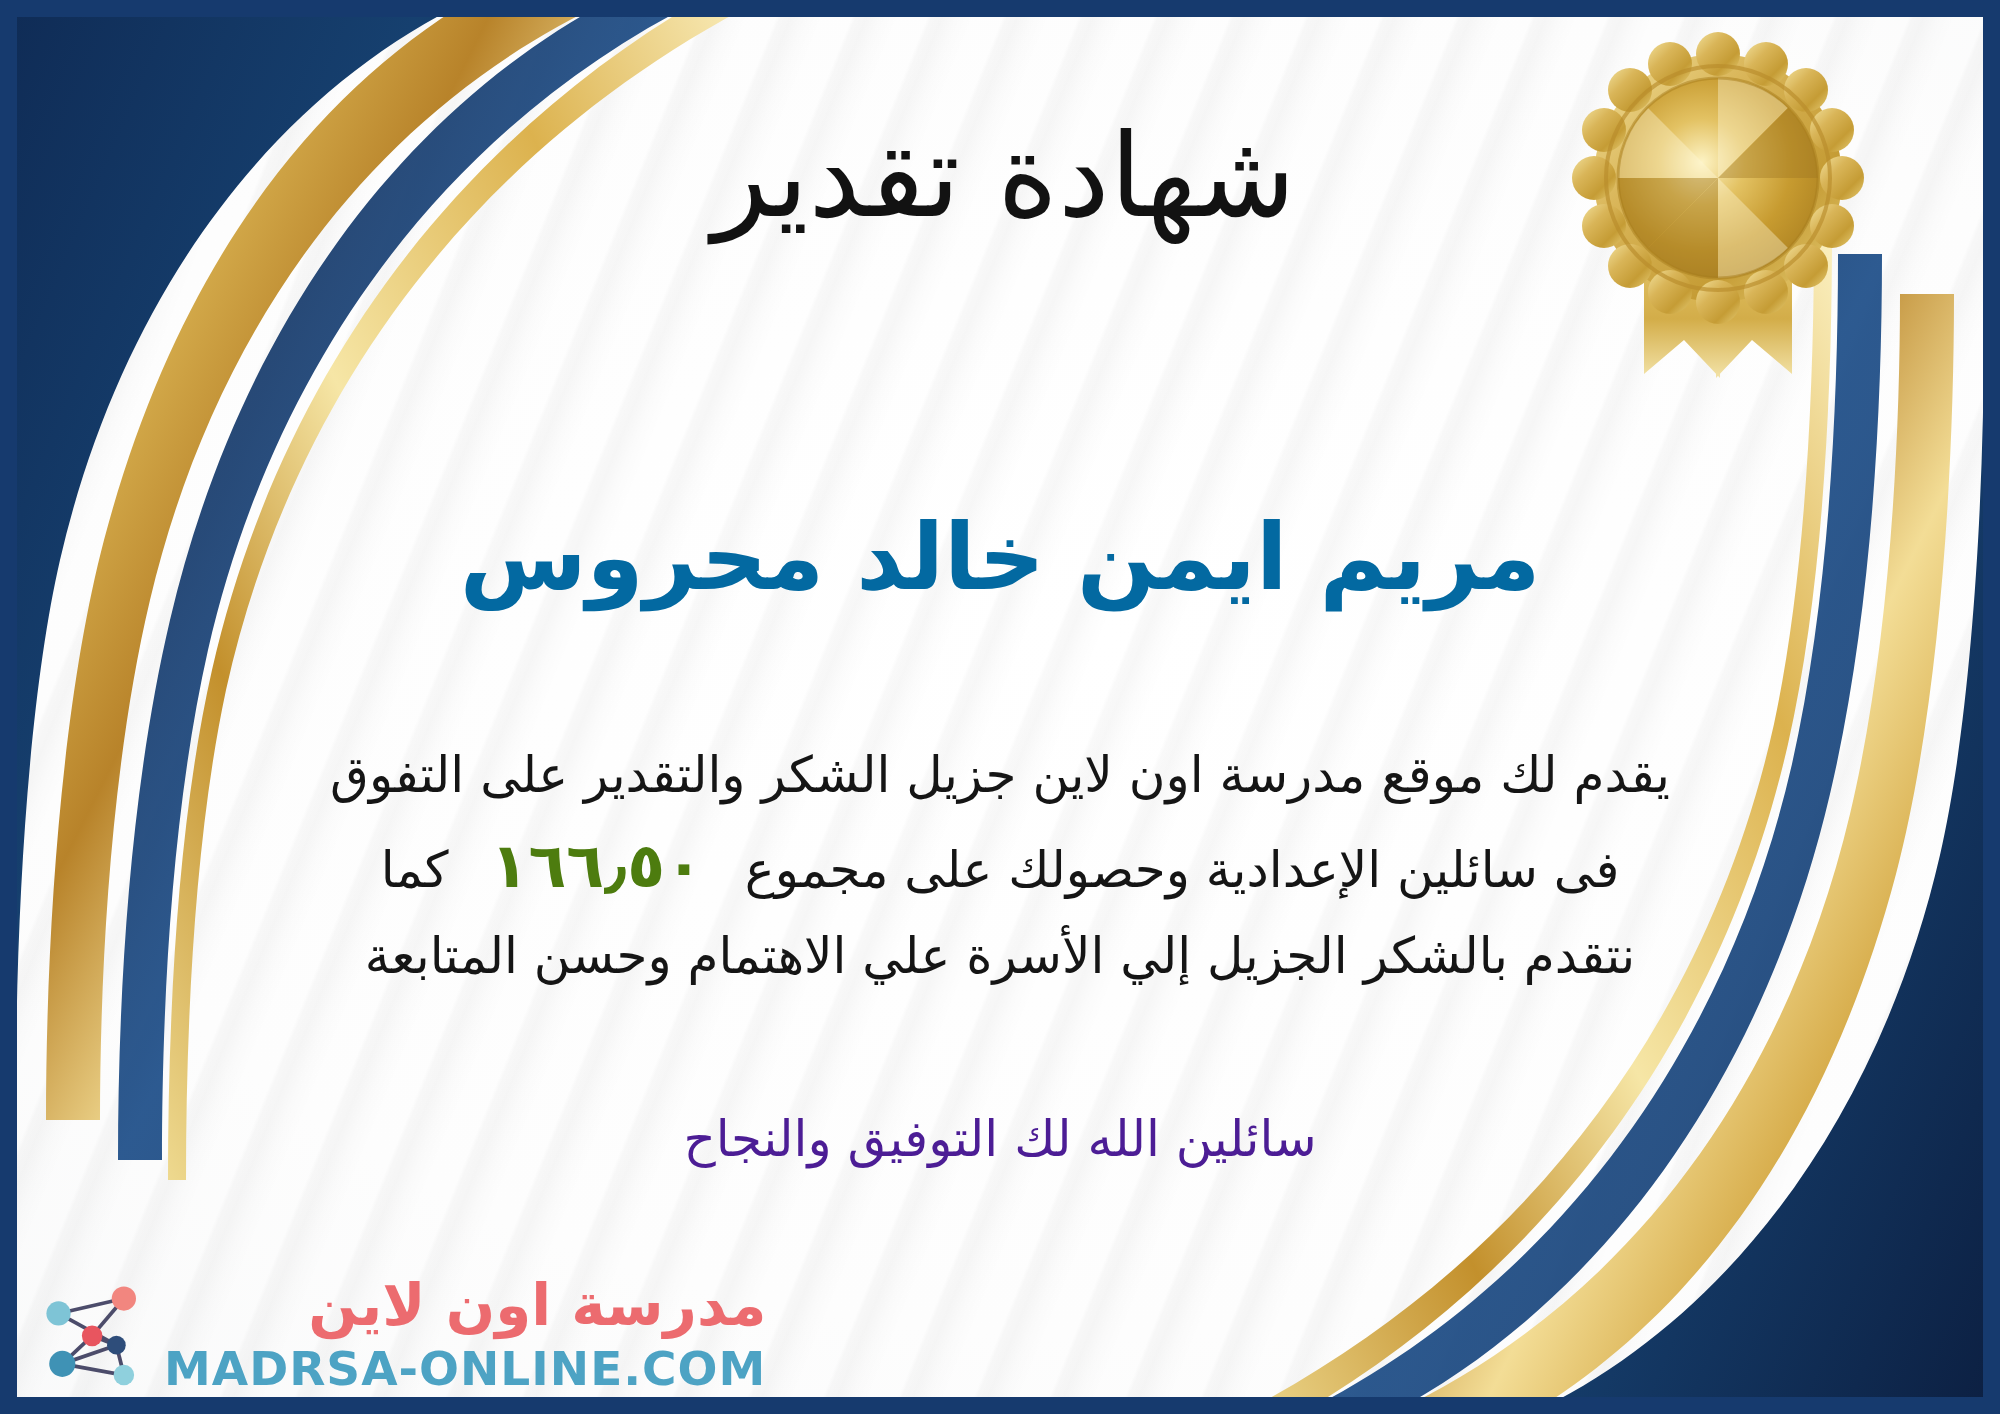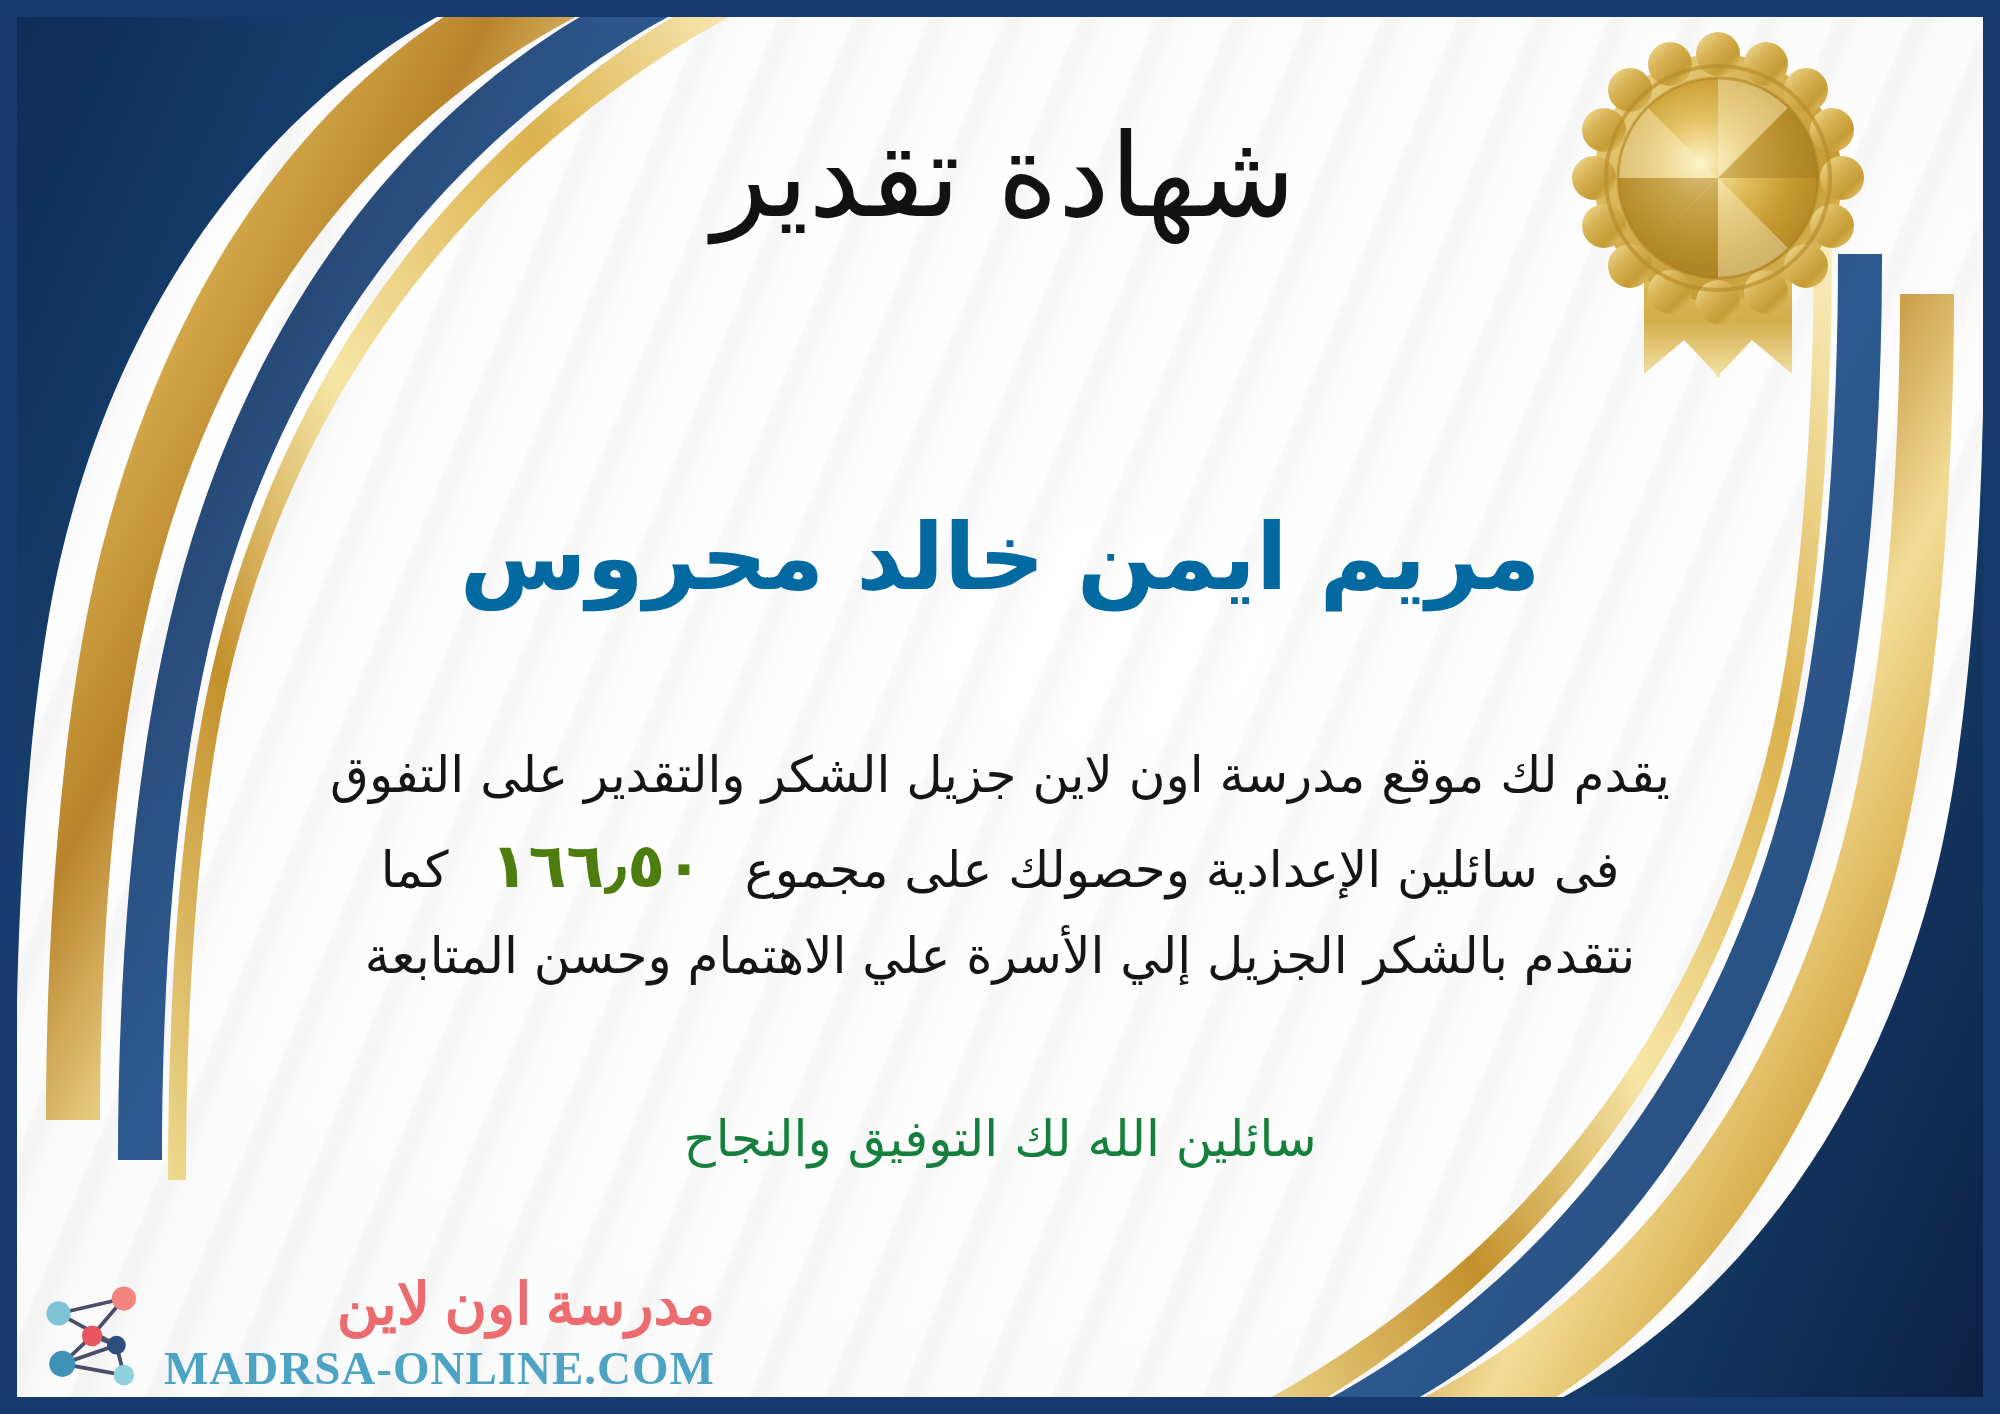--- a/index.html
+++ b/index.html
@@ -72,37 +72,36 @@
     padding:0 26px;
     letter-spacing:1px;
   }
 
   
   .closing{
     position:absolute;
     top:1110px;left:0;right:0;
     text-align:center;
     font-size:50px;
-    color:#15803d;
+    color:#4c1d95;
   }
 
   
   .logo{
     position:absolute;
     left:38px;bottom:22px;
     display:flex;
     flex-direction:row-reverse;
     align-items:center;
     gap:14px;
   }
   .logo-text{
     display:flex;flex-direction:column;
     align-items:flex-start;
     line-height:1;
-    font-family:Liberation Serif, serif;
   }
   .logo-ar{
     font-size:58px;
     font-weight:bold;
     color:#ec6b6f;
     direction:rtl;
     letter-spacing:0px;
   }
   .logo-en{
     font-size:47px;

